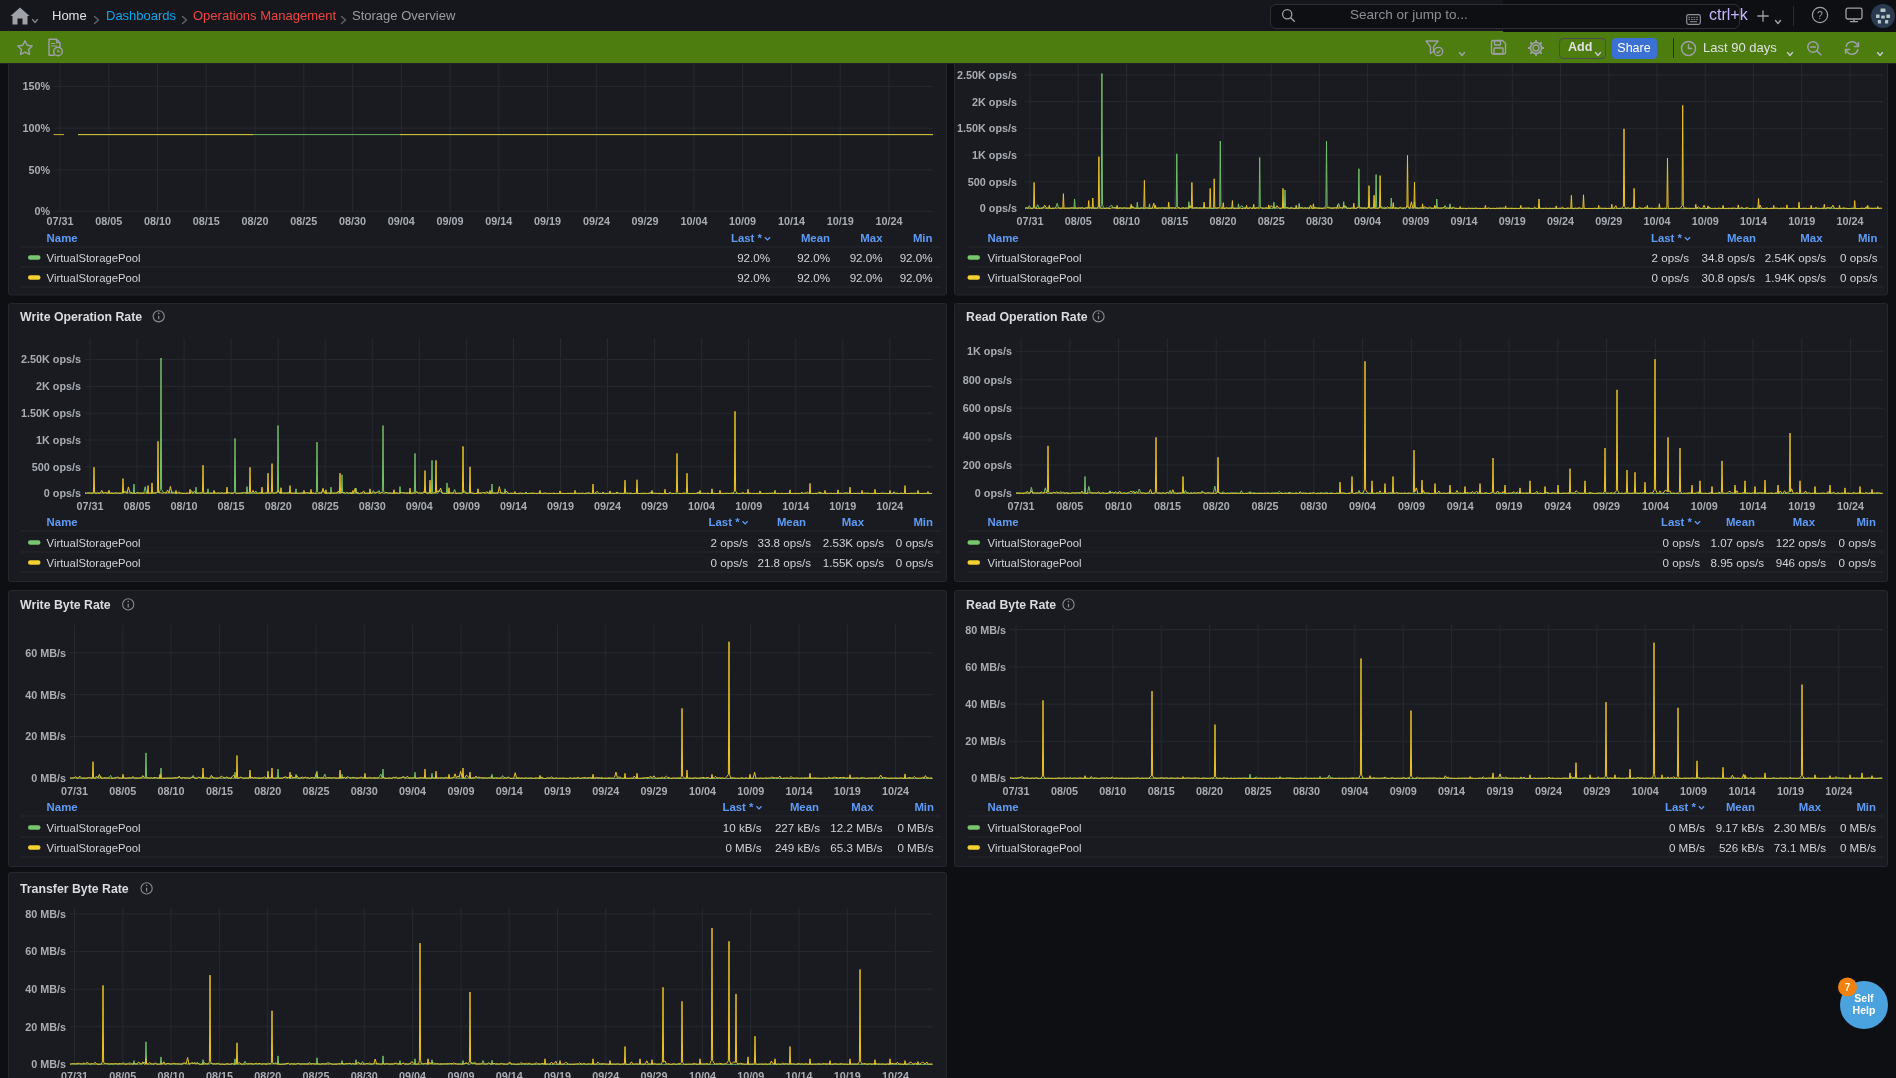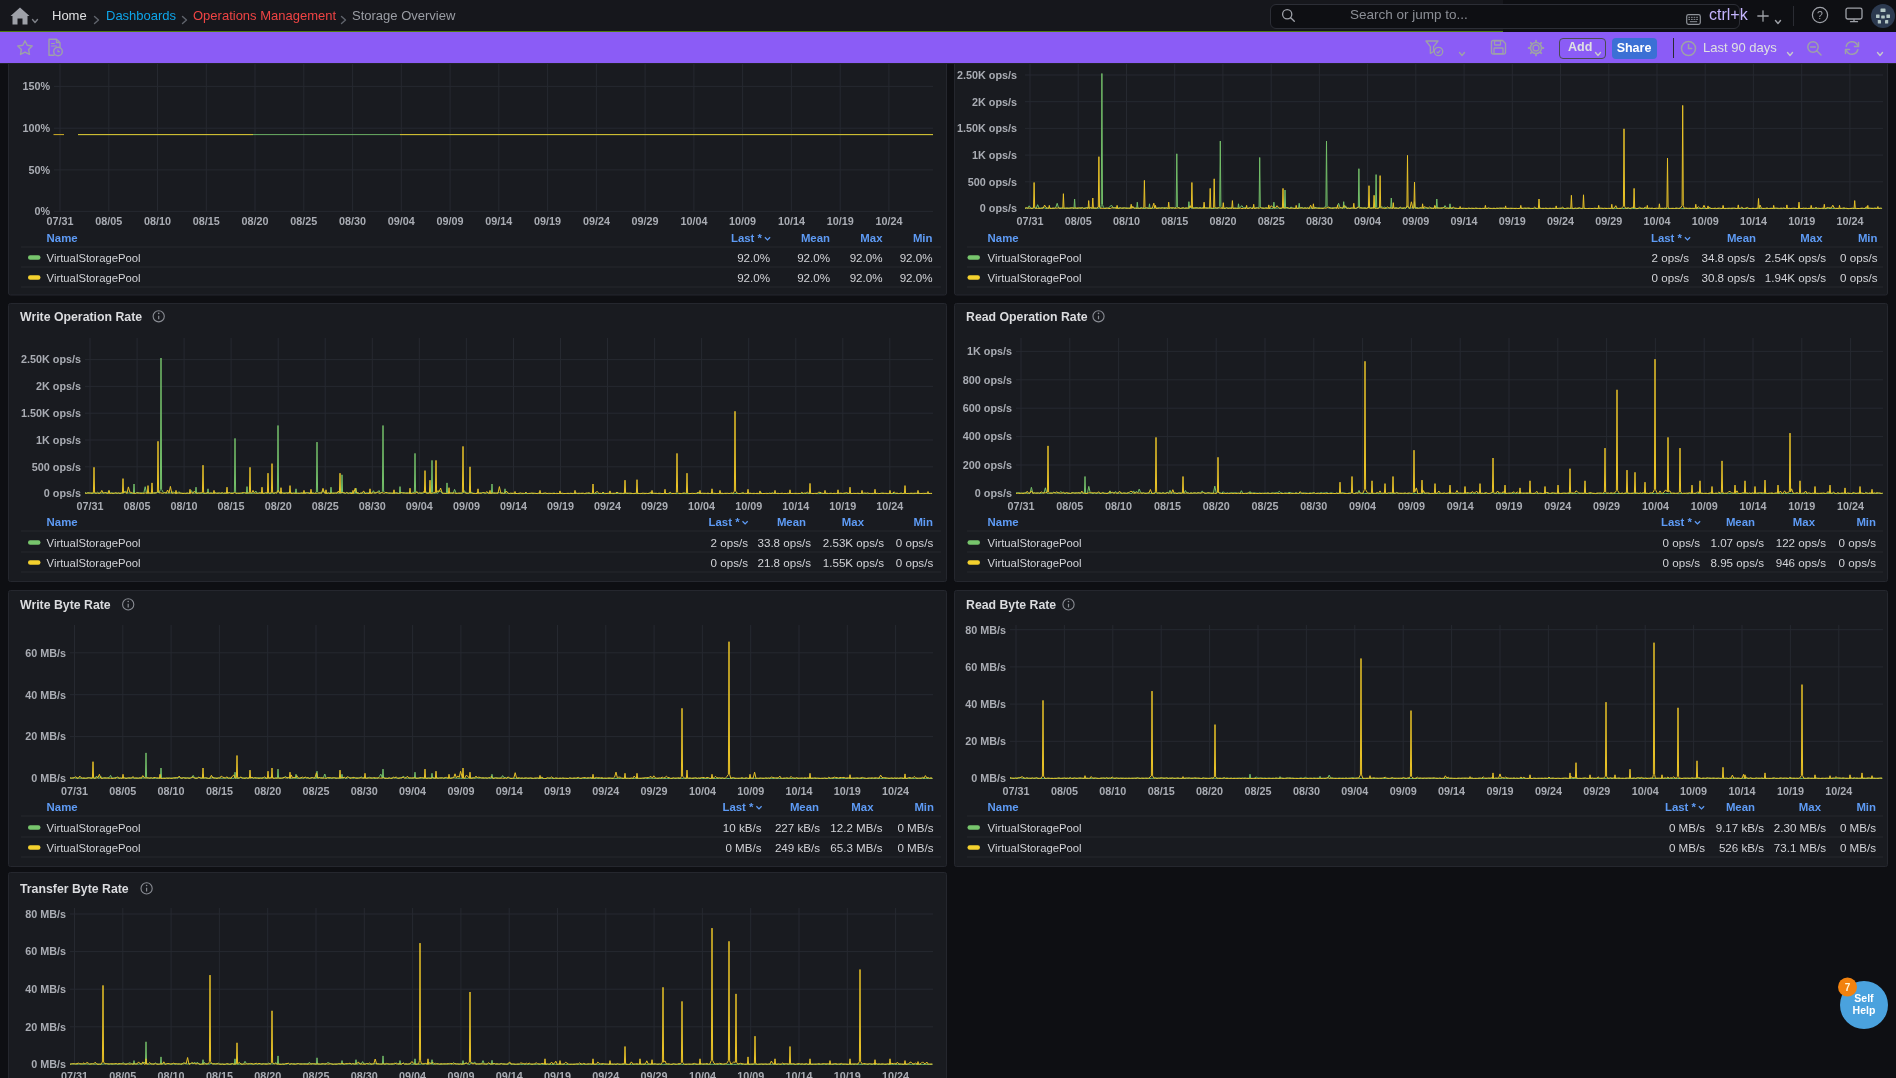--- a/index.html
+++ b/index.html
@@ -1,17 +1,17 @@
 <!DOCTYPE html>
 <html><head><meta charset="utf-8"><title>Storage Overview</title>
 <style>
 *{margin:0;padding:0;box-sizing:border-box}
 html,body{width:1896px;height:1078px;background:#0e0f13;font-family:"Liberation Sans",sans-serif;overflow:hidden;position:relative}
 .nav{position:absolute;left:0;top:0;width:1503px;height:32px;background:#16171c;border-bottom:1px solid #4d7c0f}
-.tb{position:absolute;left:0;top:32px;width:1896px;height:32px;background:#8b5cf6;border-bottom:1px solid #222429}
+.tb{position:absolute;left:0;top:32px;width:1896px;height:32px;background:#4d7c0f;border-bottom:1px solid #222429}
 .abs{position:absolute}
 </style></head>
 <body>
 <div class="nav">
 <div class="abs" style="left:9px;top:6px;"><svg width="22" height="20" viewBox="0 0 22 20" style="">
         <path d="M11 1.5 L20.5 10 L18.5 10 L18.5 18.5 L13.5 18.5 L13.5 12.5 L8.5 12.5 L8.5 18.5 L3.5 18.5 L3.5 10 L1.5 10 Z" fill="#9ea1a8"></path>
       </svg></div>
 <div class="abs" style="left:31px;top:11px;"><svg width="8" height="8" viewBox="0 0 8 8" style="">
         <path d="M1.5 2.56 L4.0 5.44 L6.5 2.56" fill="none" stroke="#7c7f86" stroke-width="1.4" stroke-linecap="round" stroke-linejoin="round"></path>
       </svg></div>
@@ -102,21 +102,21 @@
         <rect x="8.1" y="0.7" width="1.8" height="3" rx="0.9" fill="#9ea1a8" transform="rotate(225 9 9)"></rect>
         <rect x="8.1" y="0.7" width="1.8" height="3" rx="0.9" fill="#9ea1a8" transform="rotate(270 9 9)"></rect>
         <rect x="8.1" y="0.7" width="1.8" height="3" rx="0.9" fill="#9ea1a8" transform="rotate(315 9 9)"></rect>
         <circle cx="9" cy="9" r="5.5" fill="none" stroke="#9ea1a8" stroke-width="1.6"></circle>
       </svg></div>
 <div class="abs" style="left:1558.5px;top:5.5px;width:47px;height:21.5px;border:1px solid #4a4c52;border-radius:4px"></div>
 <div class="abs" style="left:1568px;top:0px;"><span style="font-size:12.5px;color:#dfe0e2;font-weight:700;line-height:31px">Add</span></div>
 <div class="abs" style="left:1594px;top:12px;"><svg width="8" height="8" viewBox="0 0 8 8" style="">
         <path d="M1.5 2.56 L4.0 5.44 L6.5 2.56" fill="none" stroke="#c6c8cc" stroke-width="1.4" stroke-linecap="round" stroke-linejoin="round"></path>
       </svg></div>
-<div class="abs" style="left:1611.5px;top:5.5px;width:45px;height:21.5px;background:#3b70d5;border-radius:4px;text-align:center"><span style="font-size:12.5px;color:#fff;font-weight:700;line-height:21.5px">Share</span></div>
+<div class="abs" style="left:1611.5px;top:5.5px;width:45px;height:21.5px;background:#3b70d5;border-radius:4px;text-align:center"><span style="font-size:12.5px;color:#fff;font-weight:400;line-height:21.5px">Share</span></div>
 <div class="abs" style="left:1672.5px;top:6px;width:1px;height:20px;background:#2a2c33"></div>
 <div class="abs" style="left:1680px;top:7.5px;"><svg width="17" height="17" viewBox="0 0 17 17" style="">
         <circle cx="8.5" cy="8.5" r="7" fill="none" stroke="#9ea1a8" stroke-width="1.5"></circle>
         <path d="M8.5 4.5 v4 h3.2" fill="none" stroke="#9ea1a8" stroke-width="1.5" stroke-linecap="round"></path>
       </svg></div>
 <div class="abs" style="left:1703px;top:0px;"><span style="font-size:13px;color:#dfe0e2;font-weight:500;line-height:31px">Last 90 days</span></div>
 <div class="abs" style="left:1786px;top:12px;"><svg width="8" height="8" viewBox="0 0 8 8" style="">
         <path d="M1.5 2.56 L4.0 5.44 L6.5 2.56" fill="none" stroke="#c6c8cc" stroke-width="1.4" stroke-linecap="round" stroke-linejoin="round"></path>
       </svg></div>
 <div class="abs" style="left:1806px;top:7.5px;"><svg width="17" height="17" viewBox="0 0 17 17" style="">

